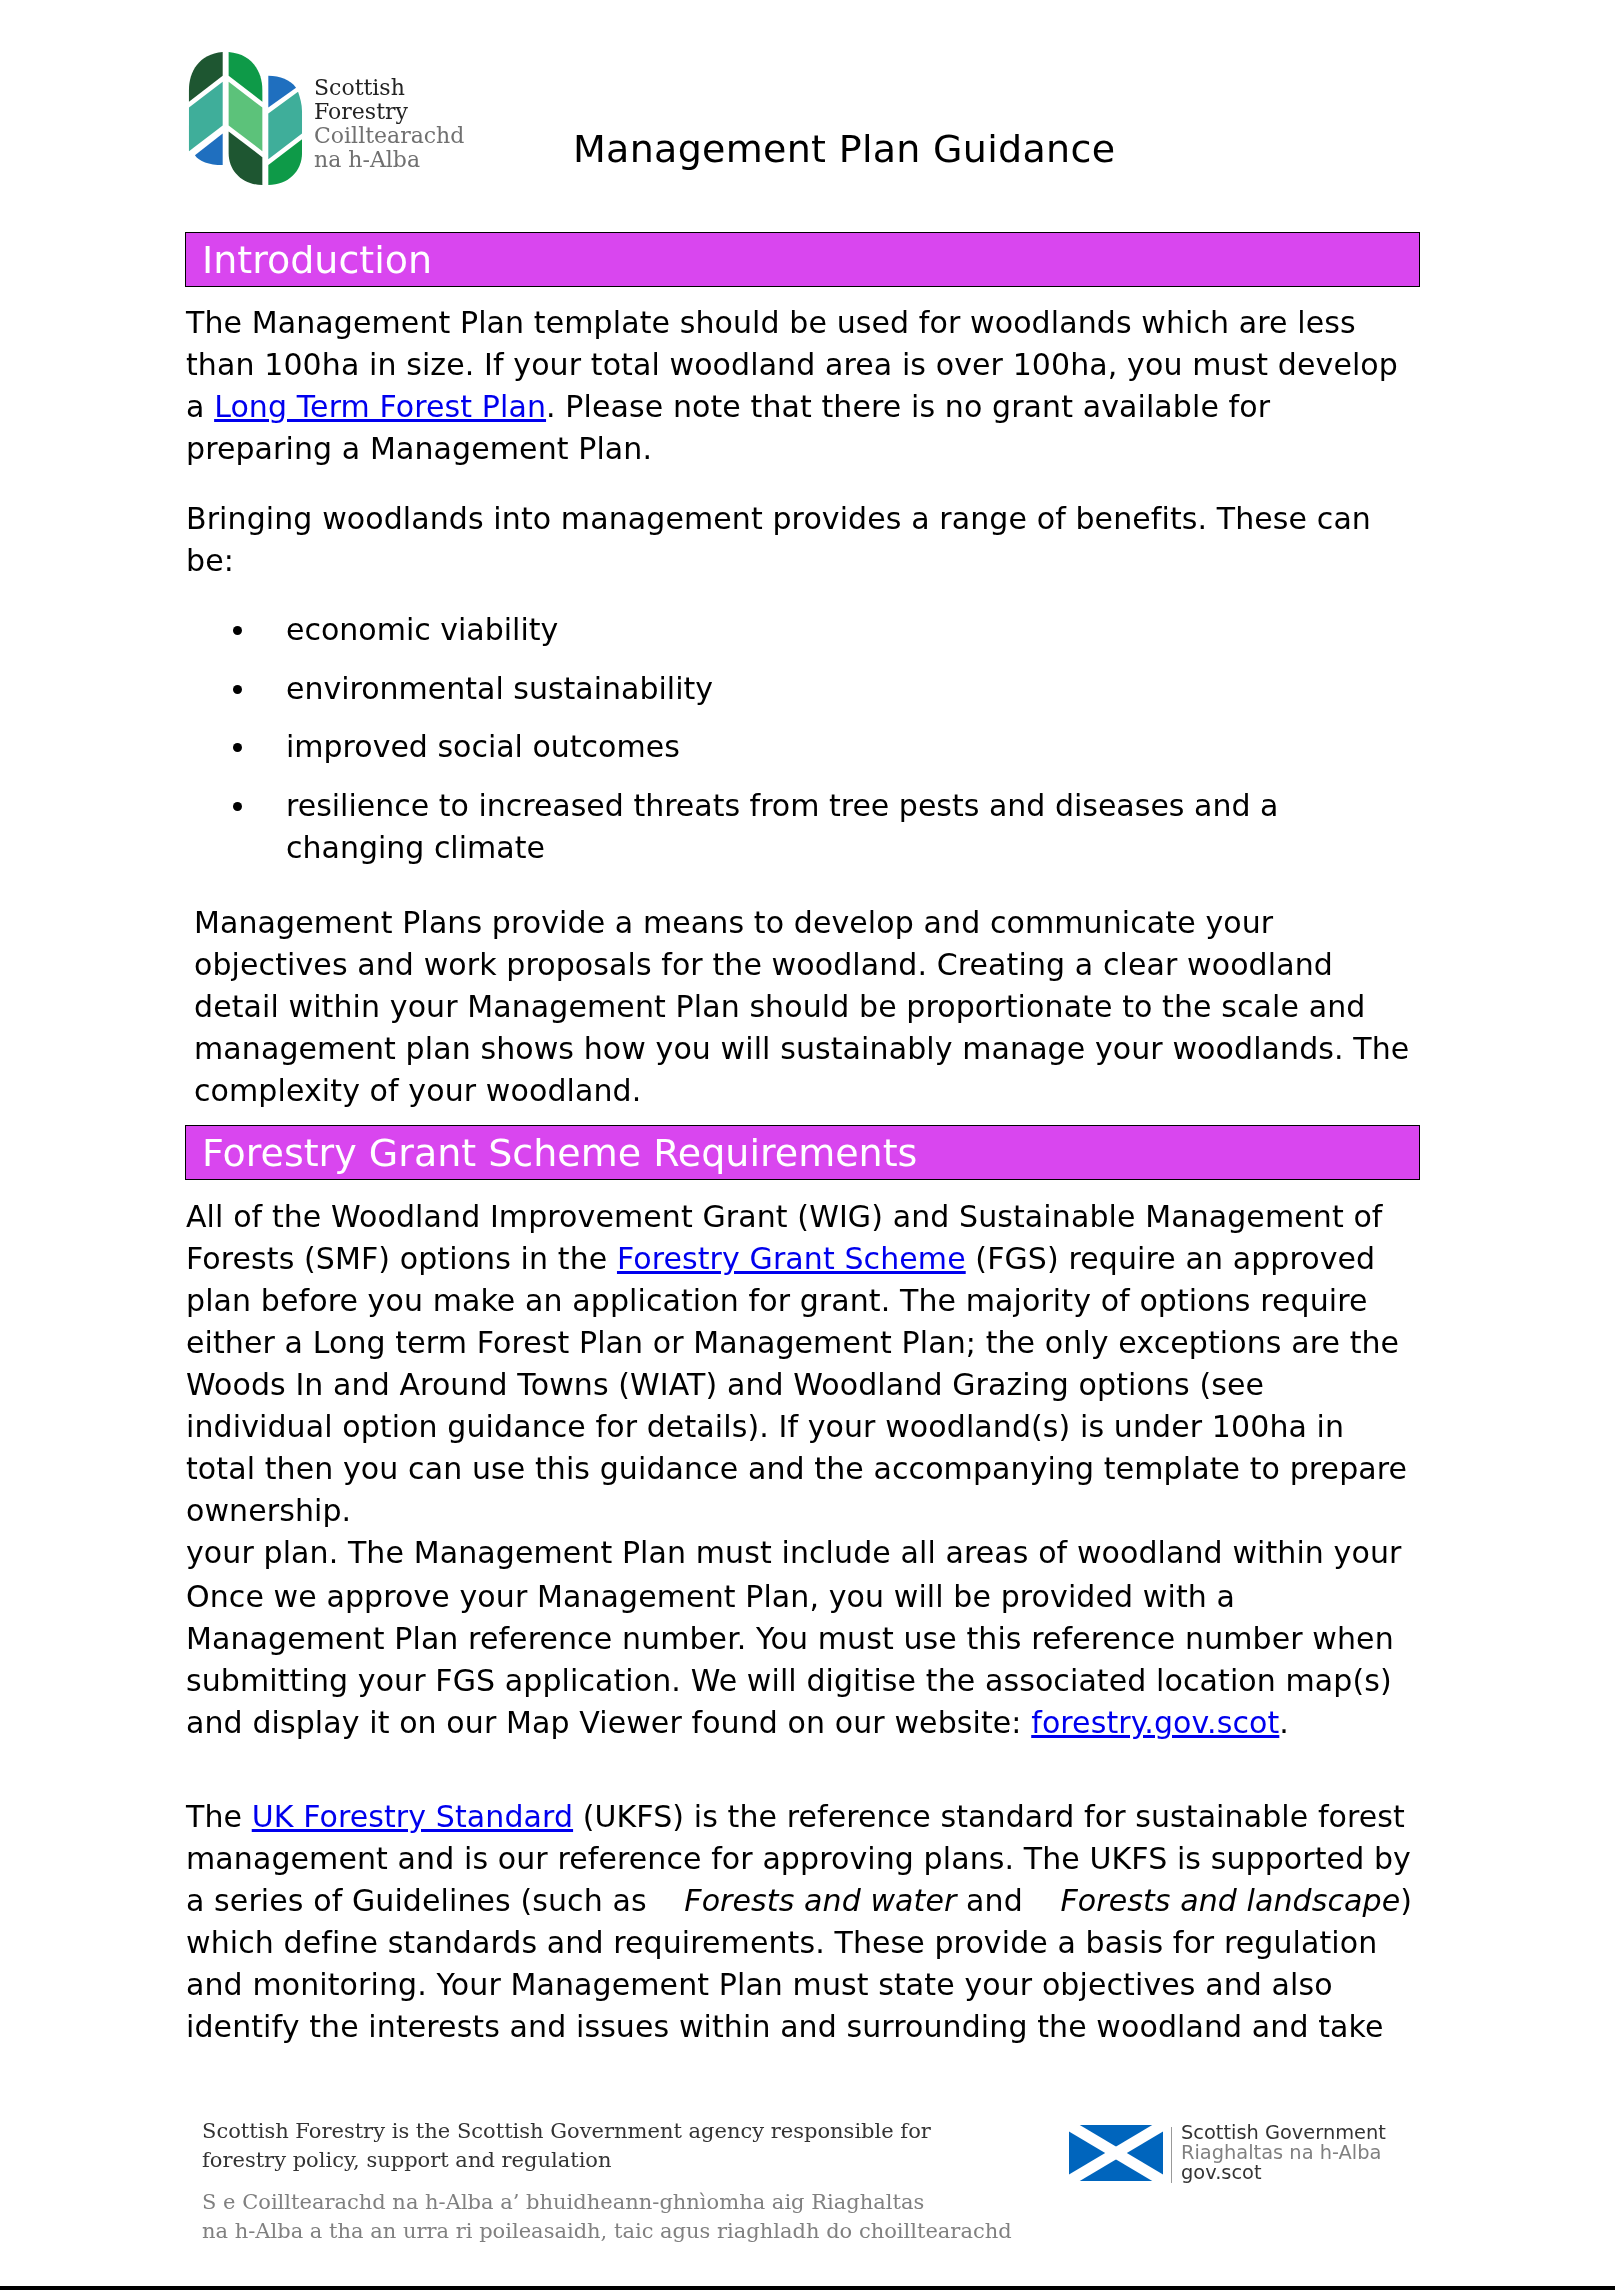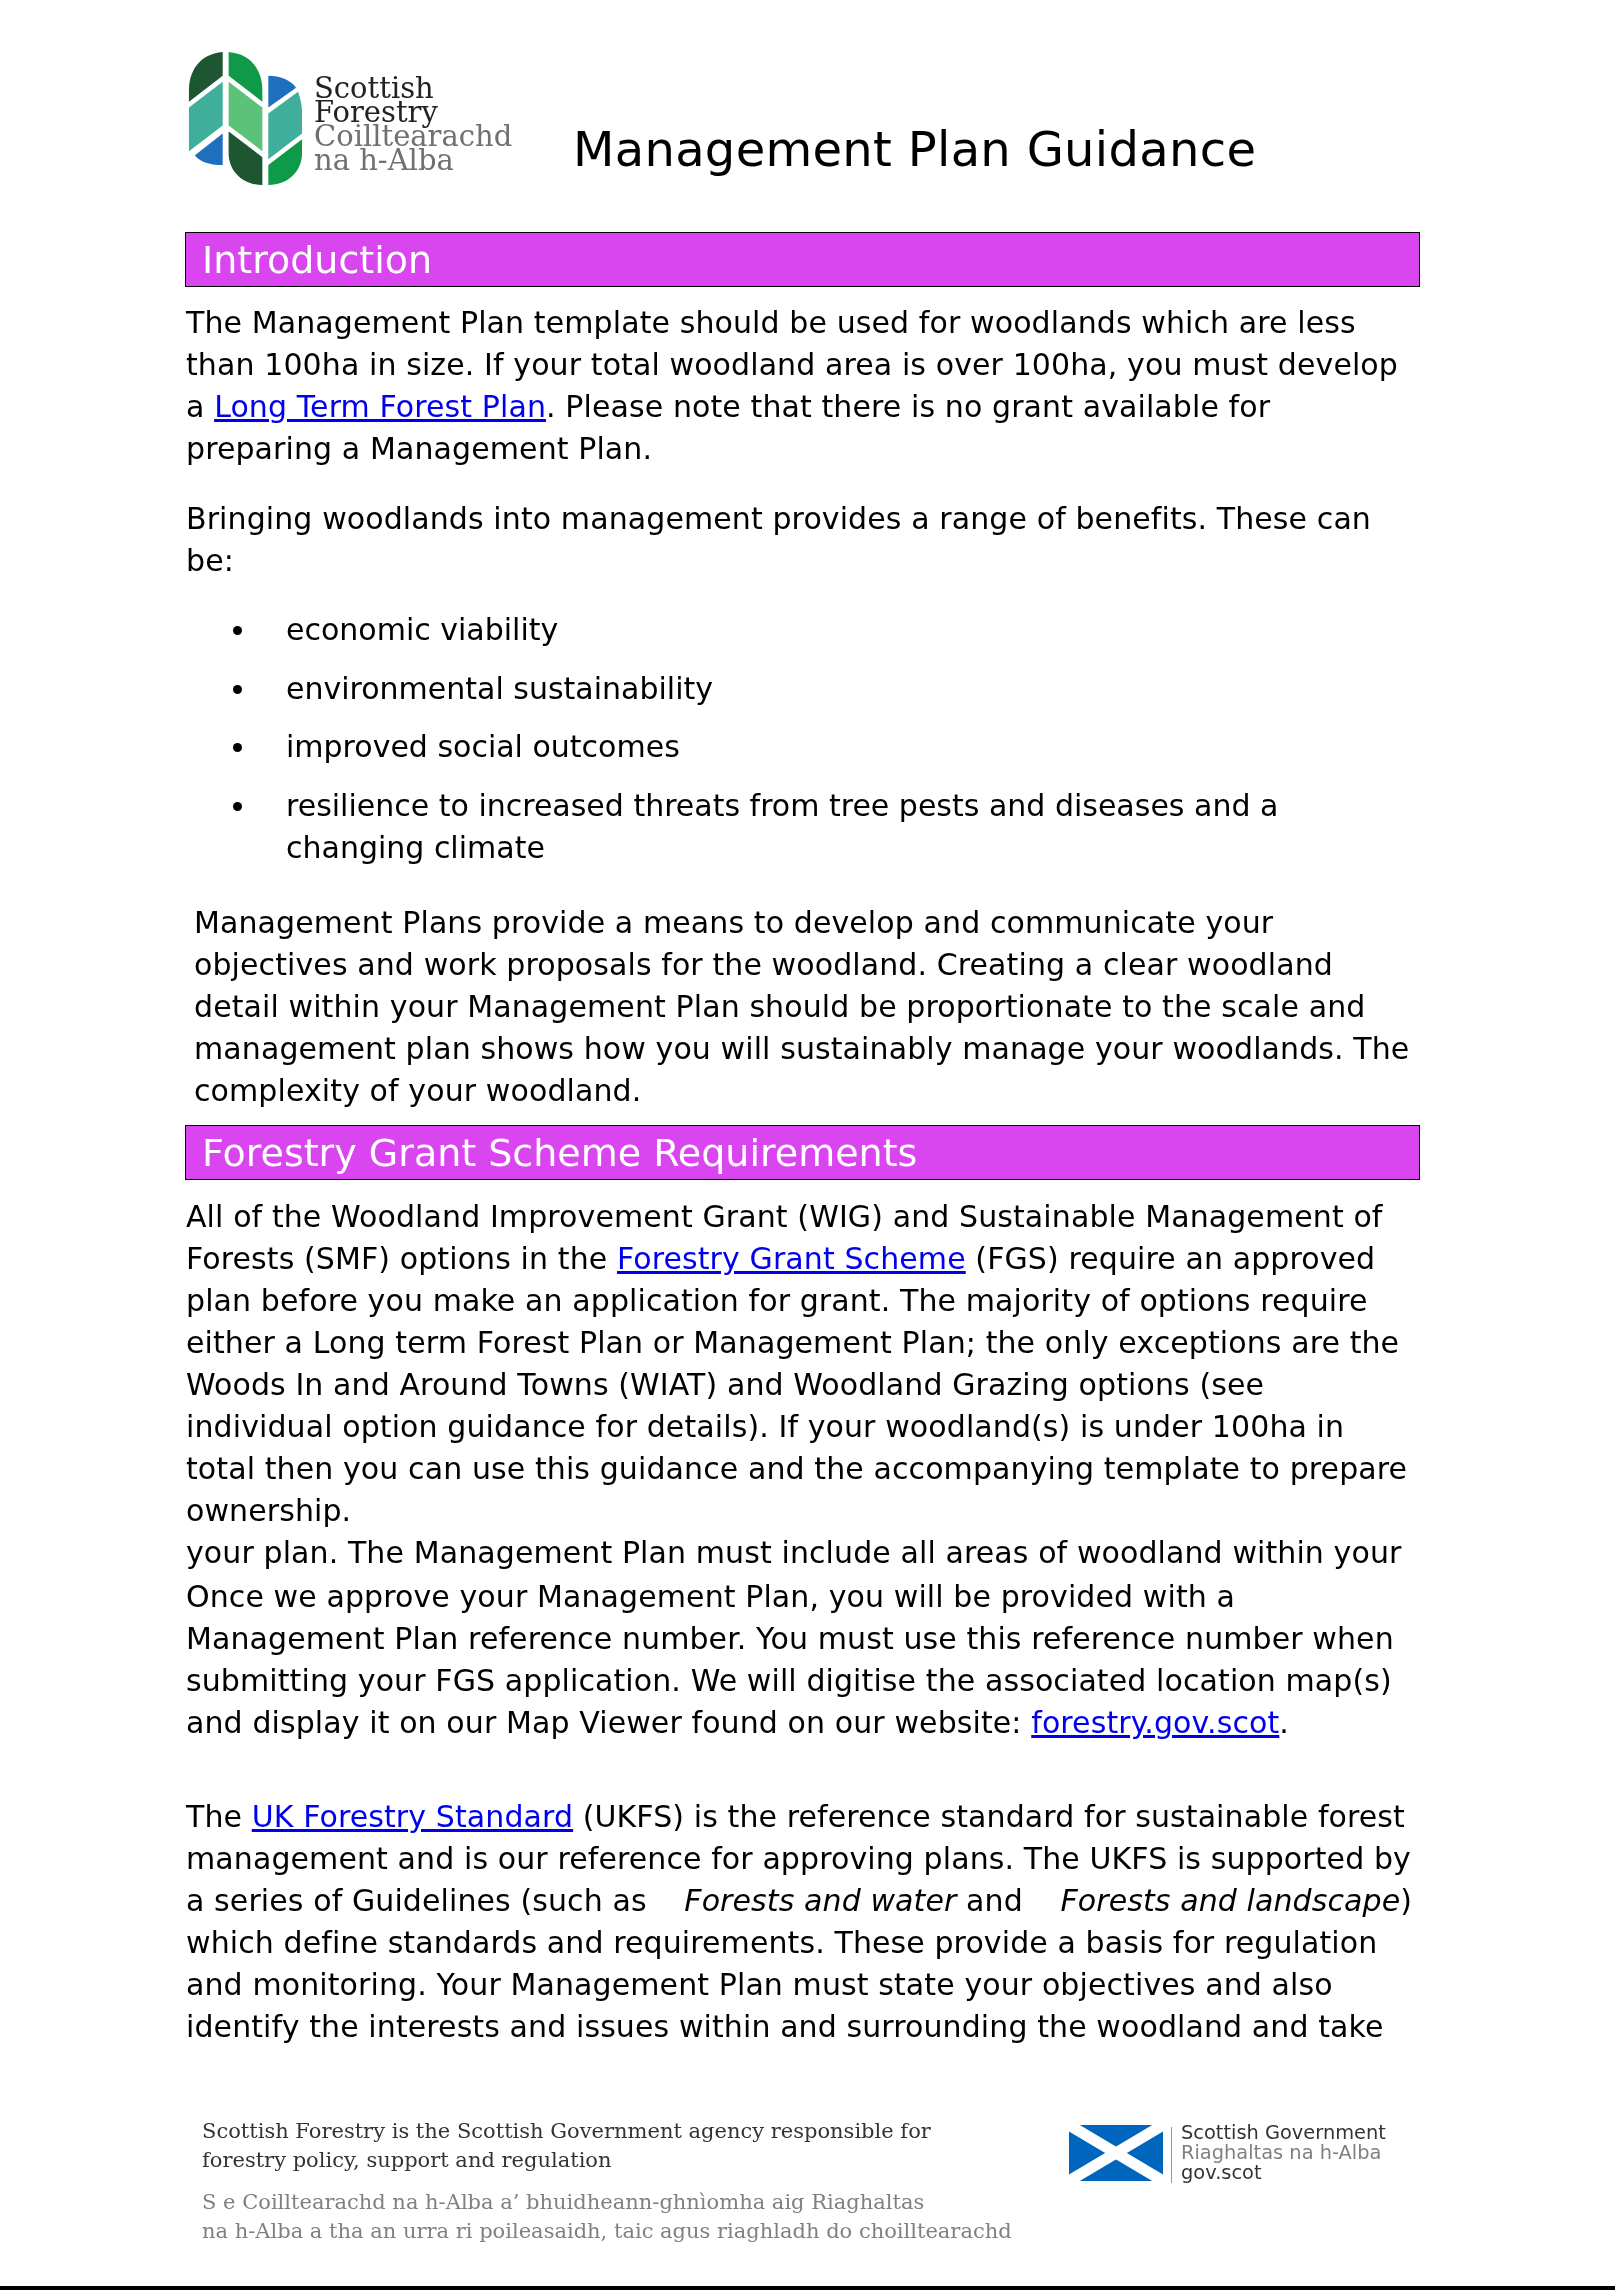--- a/index.html
+++ b/index.html
@@ -1,22 +1,22 @@
 <!DOCTYPE html>
 <html><head>
 <meta charset="utf-8">
 <style>
   html, body { margin:0; padding:0; background:#ffffff; }
   body { width:1616px; height:2290px; position:relative; overflow:hidden; font-family:"DejaVu Sans", sans-serif; color:#000; }
   .abs { position:absolute; }
   .logo { left:185px; top:50px; width:119px; height:137px; }
-  .brand { left:314px; top:76px; font-family:"DejaVu Serif", serif; font-size:29px; line-height:24px; }
+  .brand { left:314px; top:76px; font-family:"DejaVu Serif", serif; font-size:22px; line-height:24px; }
   .brand .dark { color:#222; }
   .brand .grey { color:#707070; }
-  .title { left:573px; top:113px; font-size:48px; line-height:72px; white-space:nowrap; letter-spacing:0.3px; }
+  .title { left:573px; top:113px; font-size:38px; line-height:72px; white-space:nowrap; letter-spacing:0.3px; }
   .band { left:185px; width:1235px; height:55px; background:#d946ef; color:#fff; border:1px solid #000; box-sizing:border-box; }
   .band span { position:absolute; left:16px; top:6px; font-size:38px; line-height:42px; white-space:nowrap; }
   .para { left:186px; font-size:30px; line-height:42px; white-space:nowrap; letter-spacing:0.1px; }
   .para .line { display:block; height:42px; }
   a.link { color:#0000EE; text-decoration:underline; }
   em { font-style:italic;margin-left:28px; }
   .bullet-list { left:186px; font-size:30px; }
   .bullet { position:absolute; left:0; white-space:nowrap; }
   .bullet .dot { position:absolute; left:47px; top:17px; width:9px; height:9px; background:#000; border-radius:50%; }
   .bullet .text { position:absolute; left:100px; top:0; line-height:42px; }

